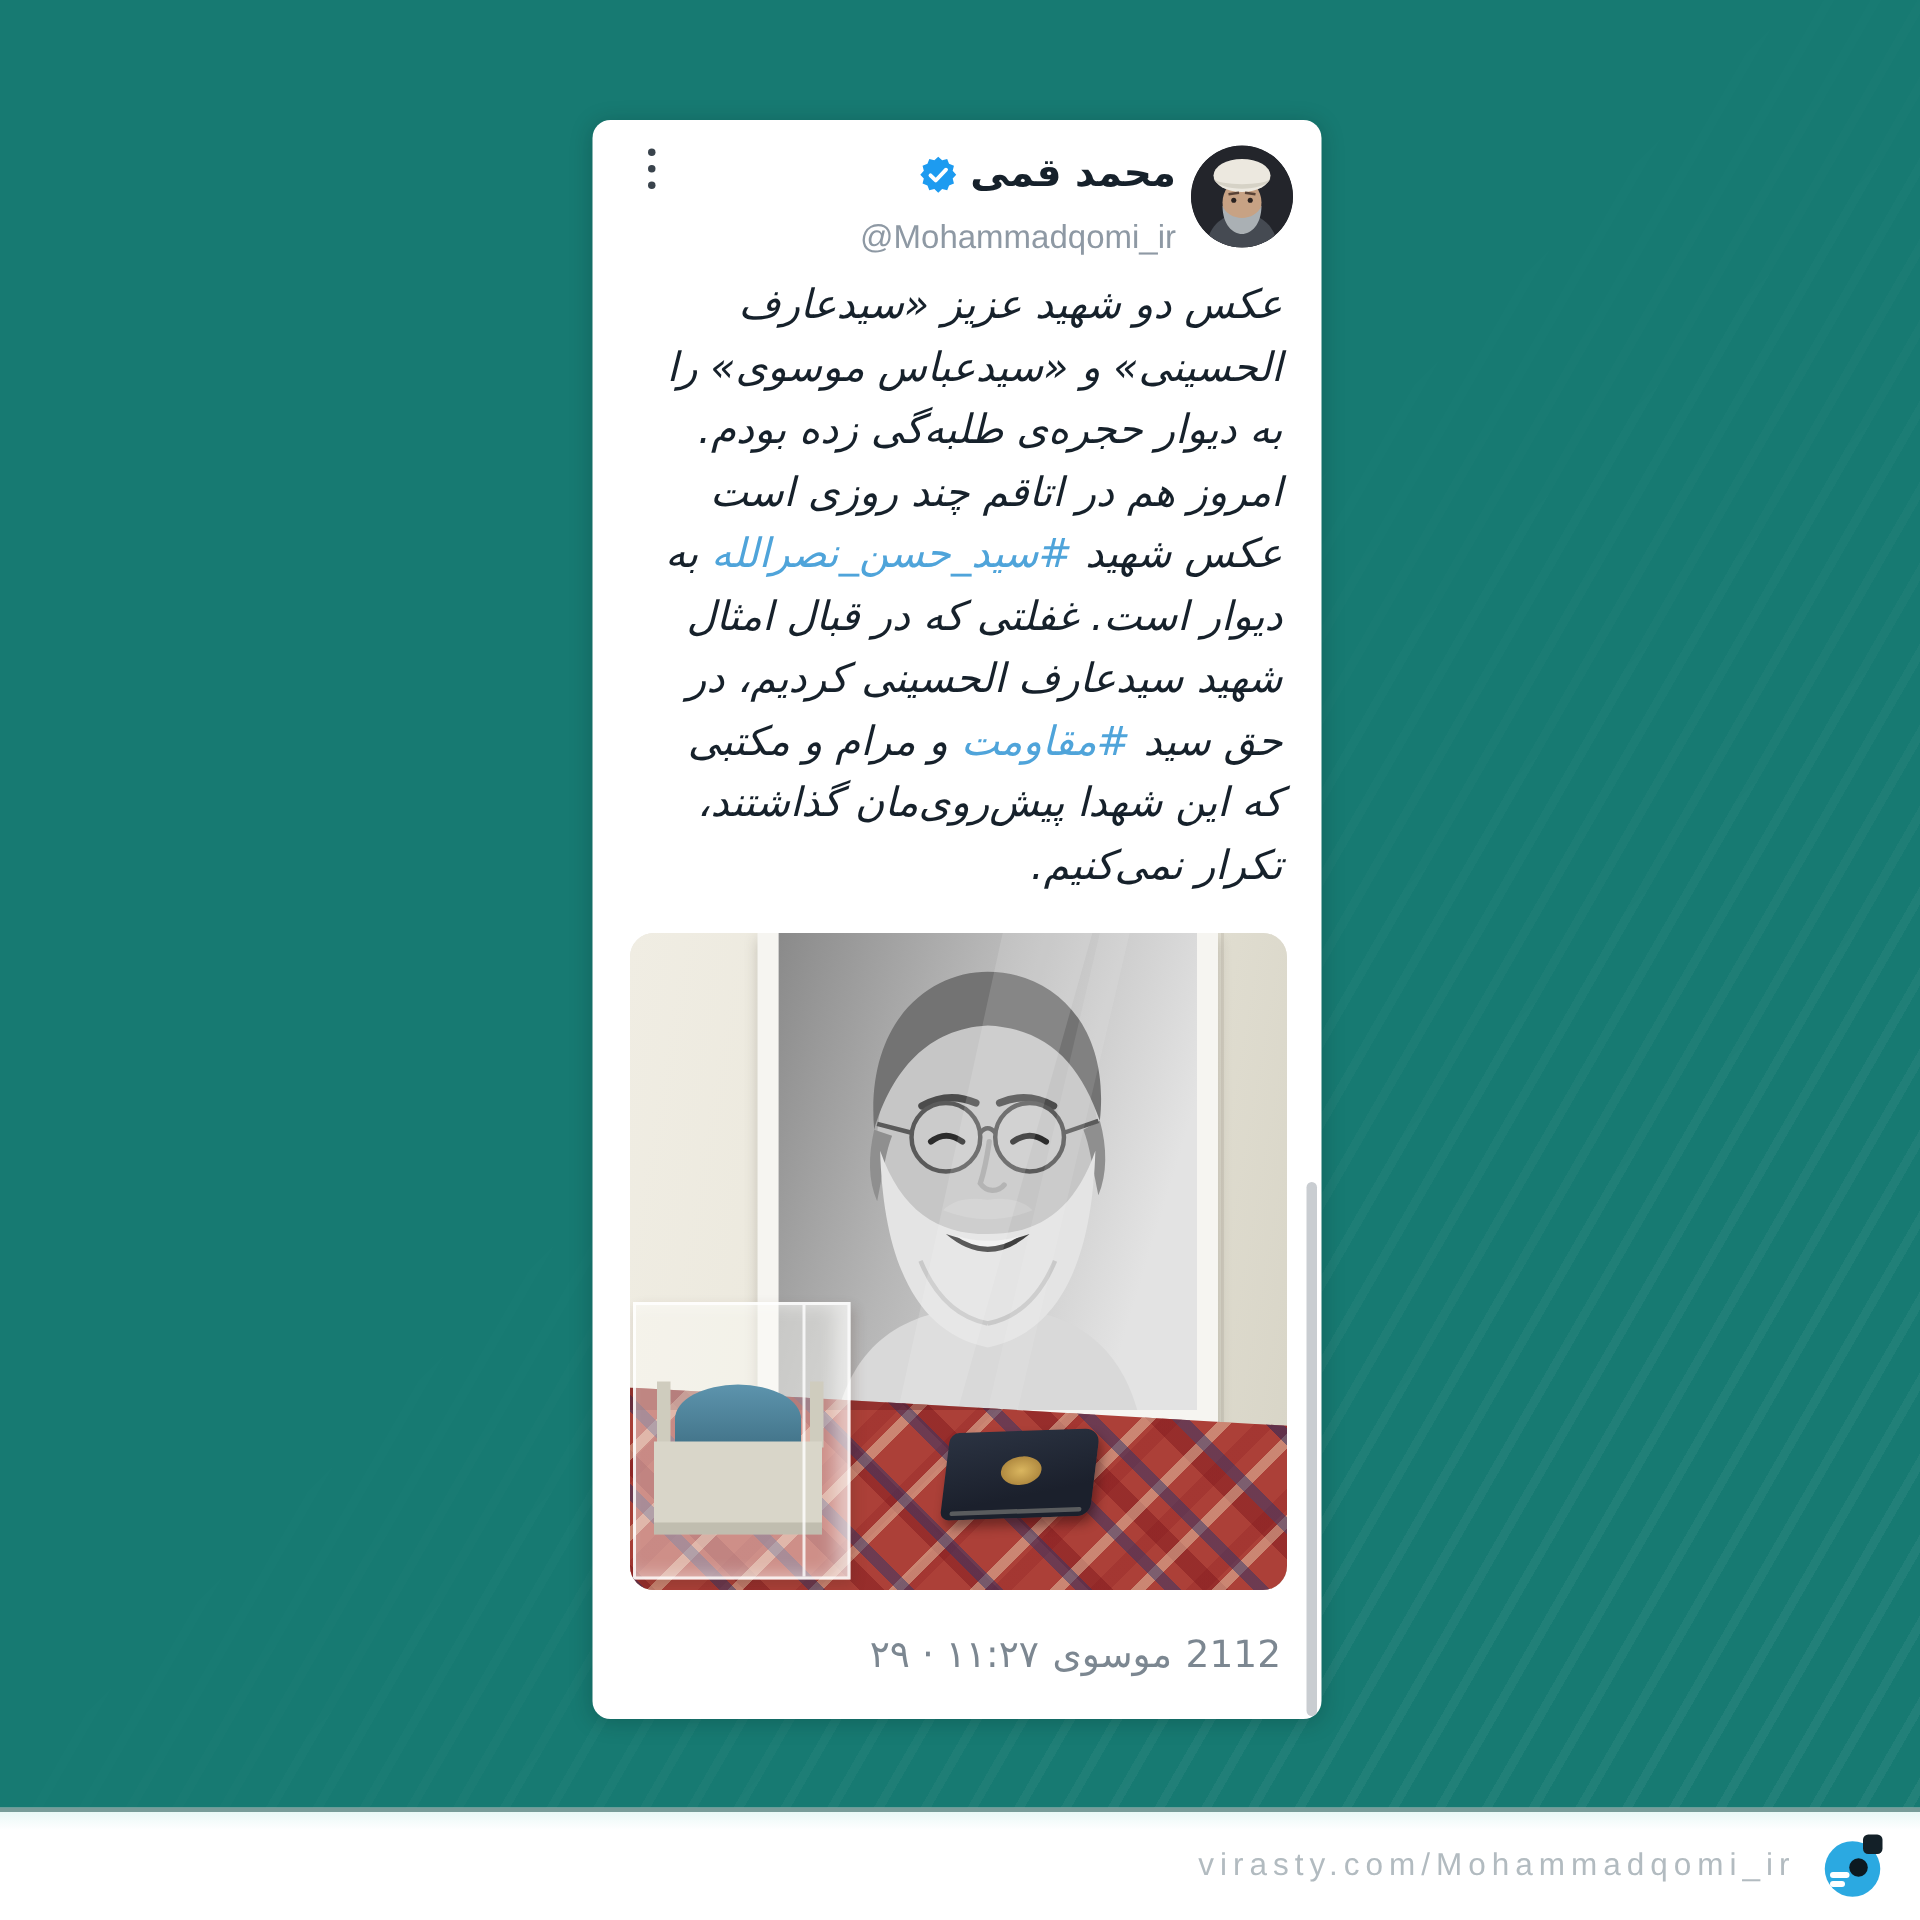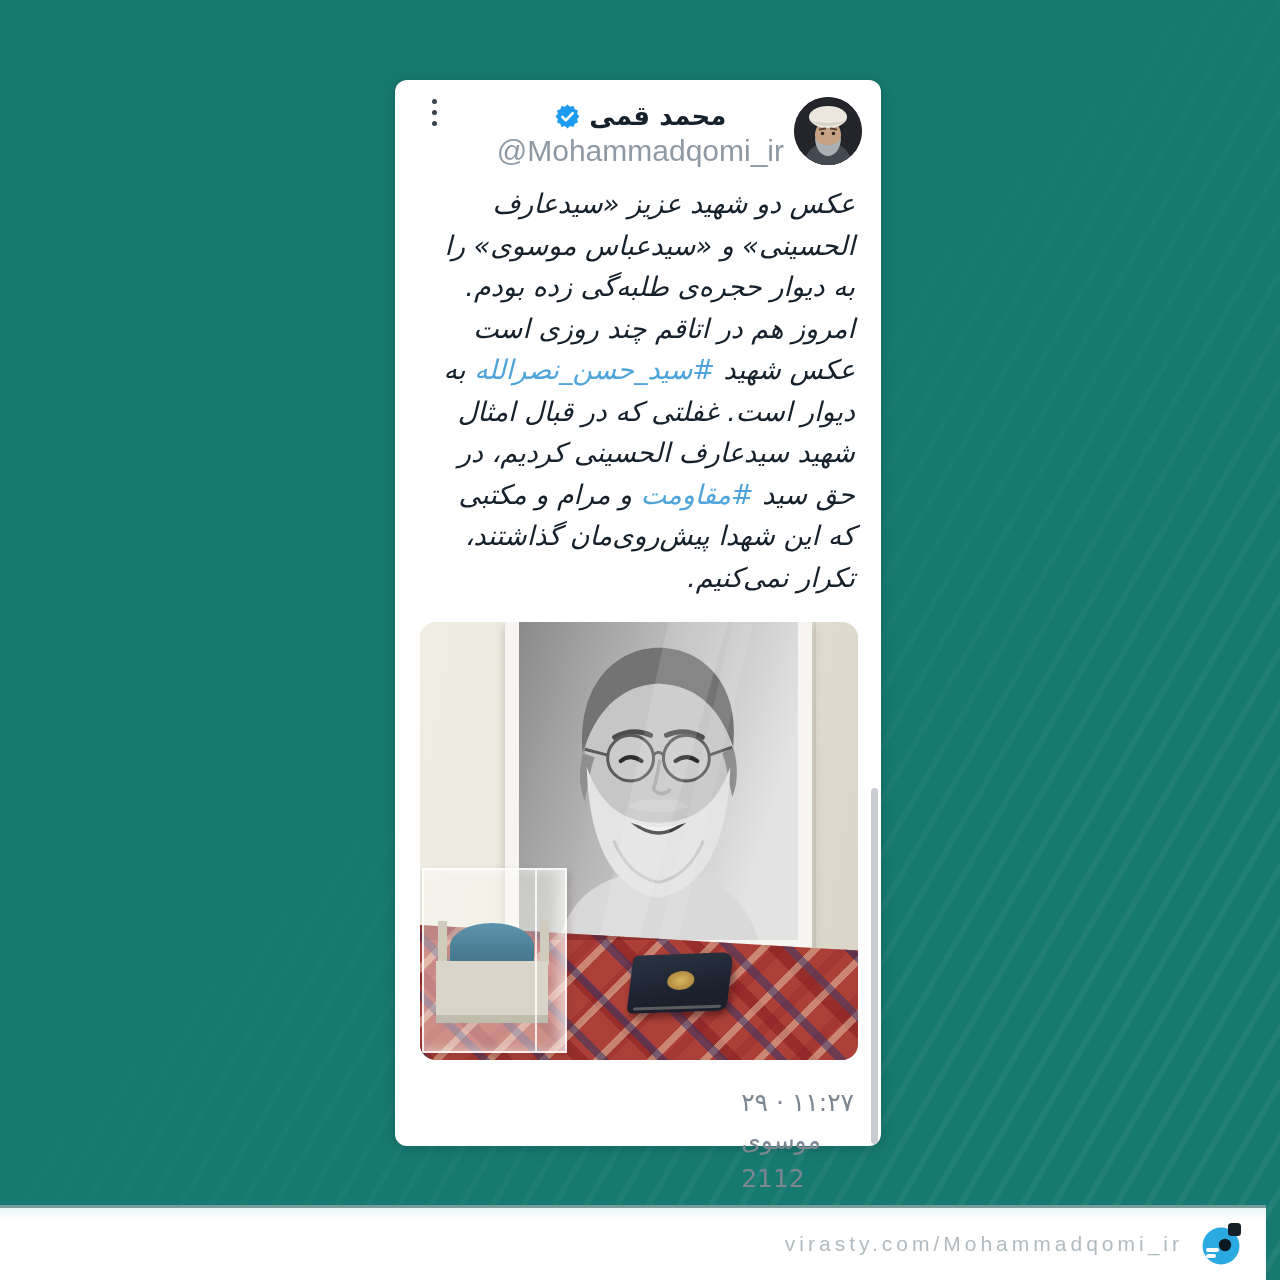--- a/index.html
+++ b/index.html
@@ -25,26 +25,26 @@
   .kebab { position:absolute; left:28px; top:19px; width:22px; height:40px; cursor:pointer; }
   .kebab i { display:block; width:5px; height:5px; border-radius:50%; background:#39434c; margin:0 auto 6px auto; }
 
   .avatar {
     position:absolute; right:19px; top:17px; width:68px; height:68px;
     border-radius:50%; overflow:hidden; background:#23252b;
   }
   .avatar svg { display:block; width:100%; height:100%; }
 
   .names { position:absolute; right:97px; top:21px; text-align:right; }
-  .name-row { display:flex; flex-direction:row; justify-content:center; align-items:center; gap:8px; }
+  .name-row { display:flex; flex-direction:row; justify-content:flex-end; align-items:center; gap:8px; }
   .author-name { font-size:26px; font-weight:700; color:var(--text-primary,#16212b); white-space:nowrap; }
   .badge { width:27px; height:27px; display:inline-block; }
   .badge svg { display:block; width:100%; height:100%; }
   .badge-seal { fill: var(--badge-blue,#1d9bf0); }
-  .author-handle { margin-top:3px; font-family:"Liberation Sans", sans-serif; font-size:30px; color:var(--text-secondary,#8e99a4); }
+  .author-handle { margin-top:14px; font-family:"Liberation Sans", sans-serif; font-size:22px; color:var(--text-secondary,#8e99a4); }
 
   .post-text {
     position:absolute; top:103px; left:32px; right:26px;
     direction:rtl; text-align:right; unicode-bidi:plaintext;
     font-size:27px; line-height:41.5px; color:var(--text-primary,#16212b);font-style:italic;
   }
   .hashtag { color:var(--hashtag-blue,#4fa4da); text-decoration:none; cursor:pointer; }
 
   
   .media {
@@ -100,34 +100,34 @@
     background:#d9d6c9; box-shadow: inset 0 -8px 0 rgba(120,115,100,0.25); }
   .shrine-dome { position:absolute; left:26px; bottom:82px; width:84px; height:46px;
     background: linear-gradient(180deg,#5d94ad 0%, #3f7085 100%);
     border-radius: 50% 50% 16% 16%; }
   .shrine-minaret-l { position:absolute; left:14px; bottom:86px; width:9px; height:44px; background:#cfccbe; }
   .shrine-minaret-r { position:absolute; right:16px; bottom:86px; width:9px; height:44px; background:#cfccbe; }
 
   
   .timestamp {
     position:absolute; right:27px; top:1008px;
-    display:flex; flex-direction:column; gap:9px; align-items:baseline;
+    display:flex; flex-direction:row; gap:9px; align-items:baseline;
     font-size:25px; color:var(--timestamp-gray,#7c8791);
   }
   .timestamp .t-num { direction:ltr; unicode-bidi:bidi-override; }
   .timestamp span { unicode-bidi:isolate; }
 
   .scroll-thumb {
     position:absolute; right:3px; top:708px; width:7px; height:356px;
     background:#c9cdd1; border-radius:4px; cursor:pointer;
   }
 
   
   .footer {
-    position:absolute; left:0; right:14px; bottom:0; height:75px;
+    position:absolute; left:0; right:0; bottom:0; height:75px;
     background: linear-gradient(180deg, #e9f8f6 0px, #ffffff 12px);
     border-top: 3px solid rgba(9,74,69,0.55);
     display:flex; align-items:center; justify-content:flex-end;
     padding-right:22px; gap:15px; box-sizing:border-box;
   }
   .footer-url {
     font-family:"Liberation Sans", sans-serif; font-size:21px; letter-spacing:4px;
     color: var(--footer-url-gray,#b2bbc0); cursor:pointer;
   }
   .logo { width:46px; height:46px; }

